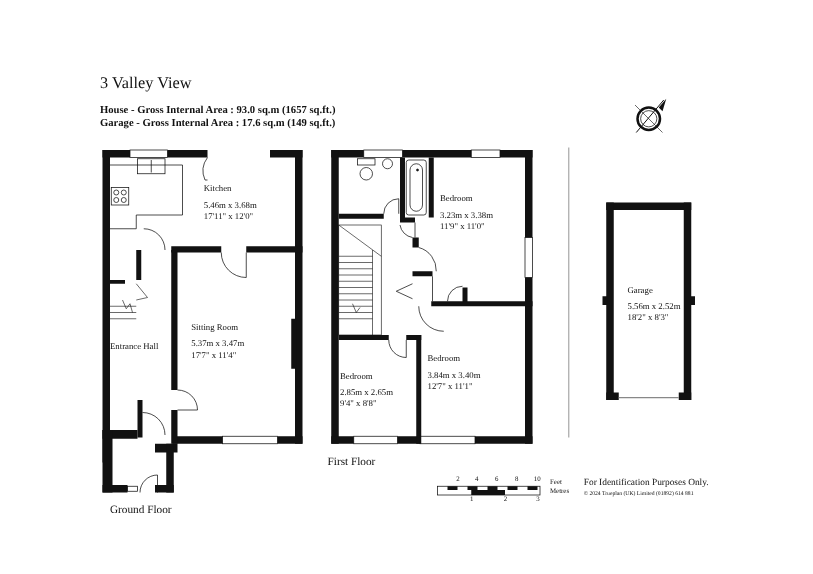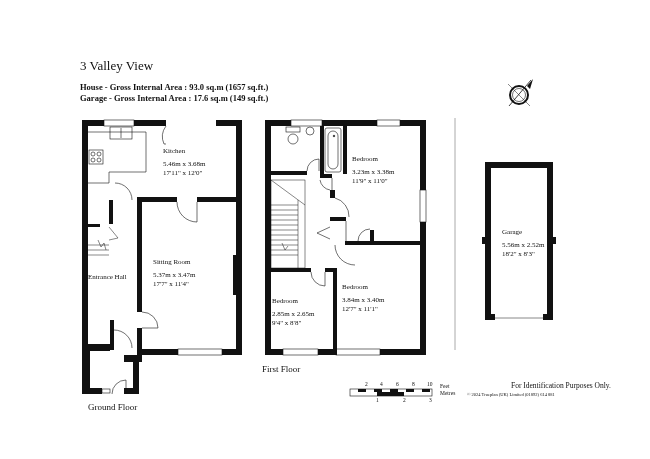--- a/index.html
+++ b/index.html
@@ -7,21 +7,21 @@
   .abs { position: absolute; }
   .title { left: 80px; top: 58px; font-size: 13px; }
   .area { left: 80px; font-size: 8.5px; font-weight: bold; }
   .area1 { top: 82px; }
   .area2 { top: 93px; }
   .room-label { position: absolute; text-align: left; font-size: 7px; line-height: 9px; }
   .room-label .nm { display: block; margin-bottom: 4px; }
   .floor-label { font-size: 9px; }
   svg.plan { position: absolute; left: 0; top: 0; }
   .scale-txt { position: absolute; font-size: 5.5px; }
-  .ident { position: absolute; left: 467px; top: 381px; font-size: 7.5px; margin-left: 44px; }
+  .ident { position: absolute; left: 467px; top: 381px; font-size: 7.5px; }
   .copy { position: absolute; left: 467px; top: 392px; font-size: 4.5px; }
 </style>
 </head>
 <body>
 
 <div class="abs title">3 Valley View</div>
 <div class="abs area area1">House - Gross Internal Area  :  93.0 sq.m   (1657 sq.ft.)</div>
 <div class="abs area area2">Garage - Gross Internal Area  :  17.6 sq.m   (149 sq.ft.)</div>
 
 <svg class="plan" width="650" height="459" viewBox="0 0 650 459">

